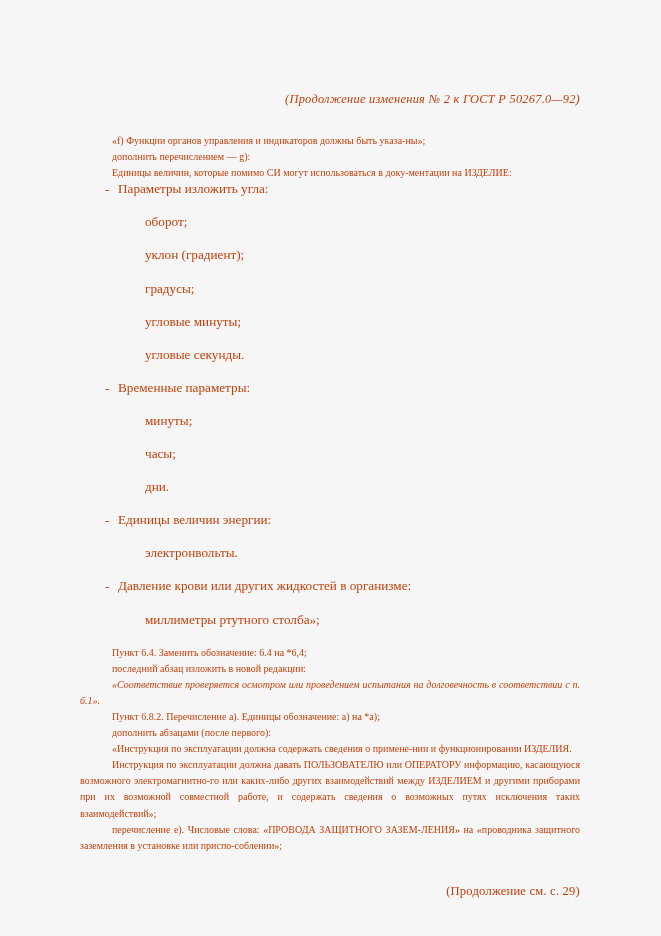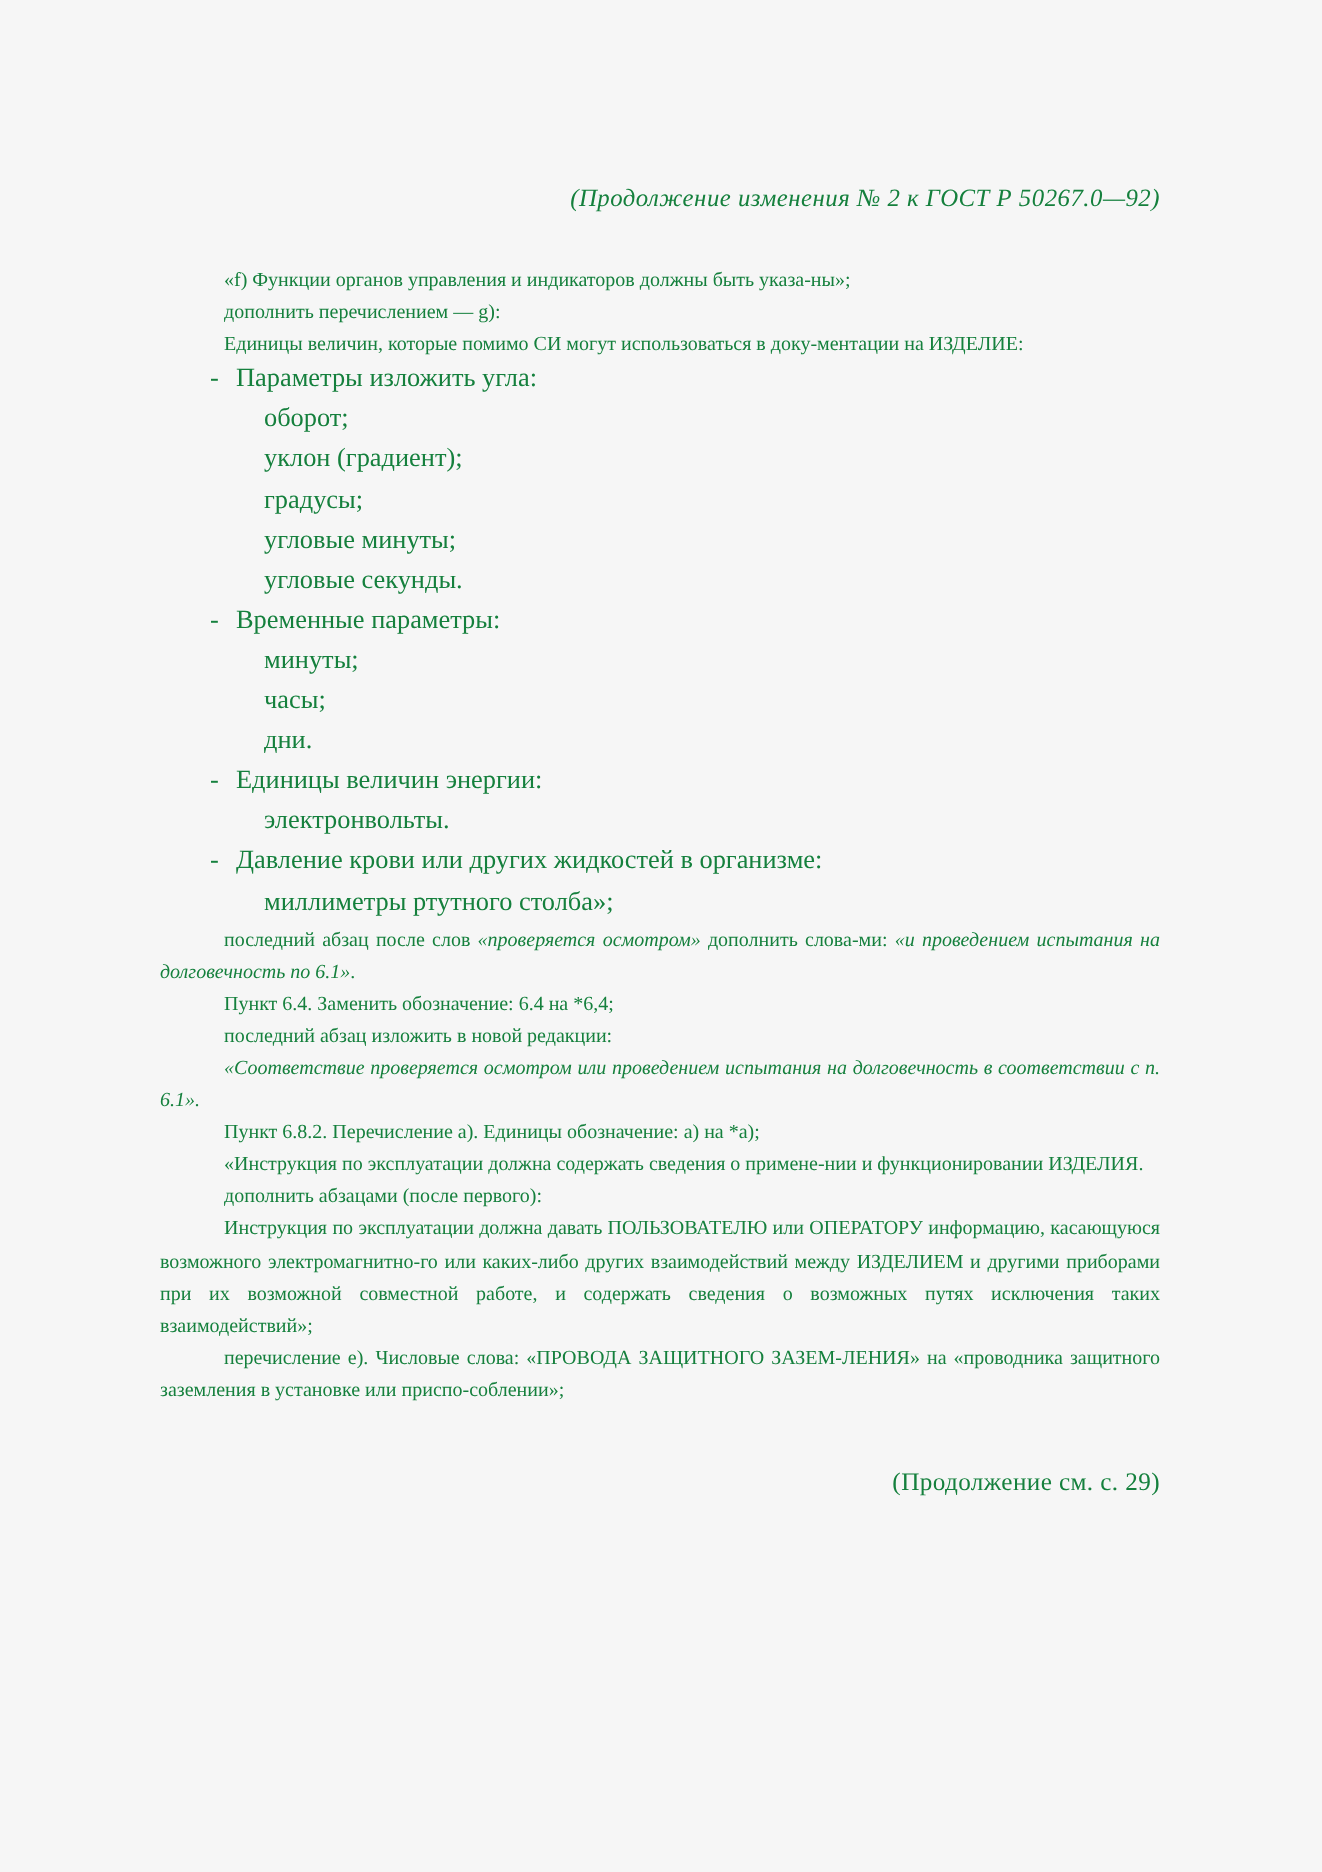--- a/index.html
+++ b/index.html
@@ -9,21 +9,21 @@
     background: #f5f5f5;
   }
   .page {
     position: relative;
     width: 661px;
     height: 936px;
     margin: 0 auto;
     background: #f6f6f6;
     overflow: hidden;
     font-family: "Liberation Serif", "DejaVu Serif", serif;
-    color: #15803d;
+    color: #c2410c;
   }
   .content {
     position: absolute;
     left: 80px;
     top: 92px;
     width: 500px;
   }
   .hdr {
     text-align: right;
     font-style: italic;
@@ -48,21 +48,21 @@
     text-indent: 0;
     padding-left: 38px;
     position: relative;
   }
   .li .dash {
     position: absolute;
     left: 25px;
     top: 0;
   }
   .sub {
-    margin: 4px;
+    margin: 17px;
     font-size: 13.2px;
     line-height: 16.1px;
     text-indent: 0;
     padding-left: 48px;
   }
   .ftr {
     margin: 30px 0 0 0;
     text-align: right;
     font-size: 12.6px;
     letter-spacing: .2px;
@@ -98,27 +98,26 @@
       <div>
         <p class="li"><span class="dash">-</span><span>Единицы величин энергии:</span></p>
         <p class="sub">электронвольты.</p>
       </div>
       <div>
         <p class="li"><span class="dash">-</span><span>Давление крови или других жидкостей в организме:</span></p>
         <p class="sub">миллиметры ртутного столба»;</p>
       </div>
     </div>
 
-    <p class="b"><span>последний абзац после слов </span><em>«проверяется осмотром»</em><span> дополнить слова-ми: </span><em>«и проведением испытания на долговечность по 6.1»</em><span>.</span></p>
 
     <p class="b">Пункт 6.4. Заменить обозначение: 6.4 на *6,4;</p>
     <p class="b">последний абзац изложить в новой редакции:</p>
     <p class="b ital">«Соответствие проверяется осмотром или проведением испытания на долговечность в соответствии с п. 6.1».</p>
     <p class="b">Пункт 6.8.2. Перечисление a). Единицы обозначение: a) на *a);</p>
+    <p class="b">дополнить абзацами (после первого):</p>
     <p class="b">«Инструкция по эксплуатации должна содержать сведения о примене-нии и функционировании ИЗДЕЛИЯ.</p>
-    <p class="b">дополнить абзацами (после первого):</p>
     <p class="b">Инструкция по эксплуатации должна давать ПОЛЬЗОВАТЕЛЮ или ОПЕРАТОРУ информацию, касающуюся возможного электромагнитно-го или каких-либо других взаимодействий между ИЗДЕЛИЕМ и другими приборами при их возможной совместной работе, и содержать сведения о возможных путях исключения таких взаимодействий»;</p>
     <p class="b">перечисление e). Числовые слова: «ПРОВОДА ЗАЩИТНОГО ЗАЗЕМ-ЛЕНИЯ» на «проводника защитного заземления в установке или приспо-соблении»;</p>
 
     <div class="ftr">(Продолжение см. с. 29)</div>
 
   </div>
 </div>
 
 </body></html>

